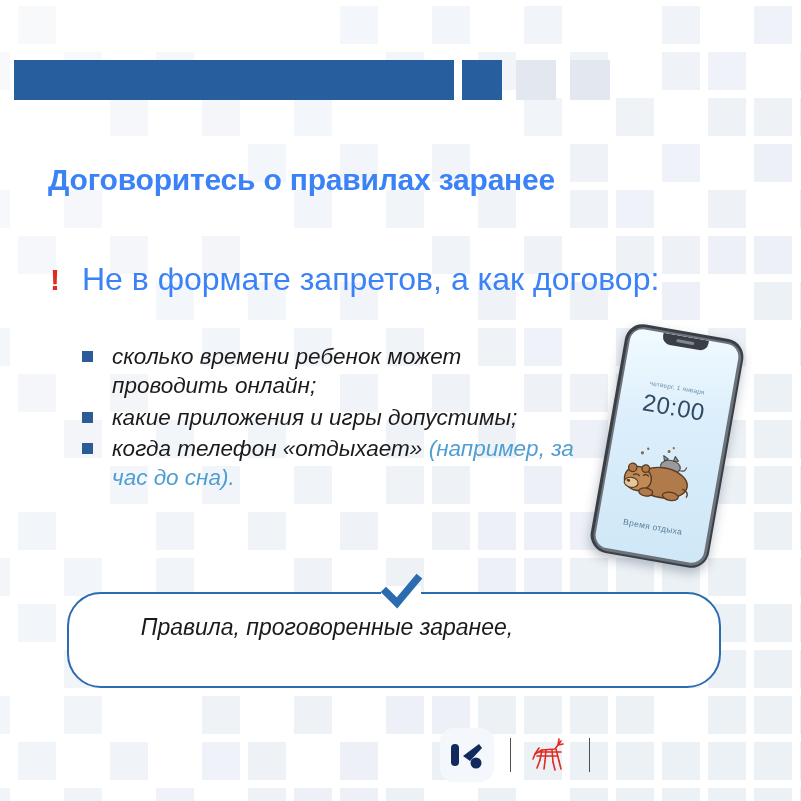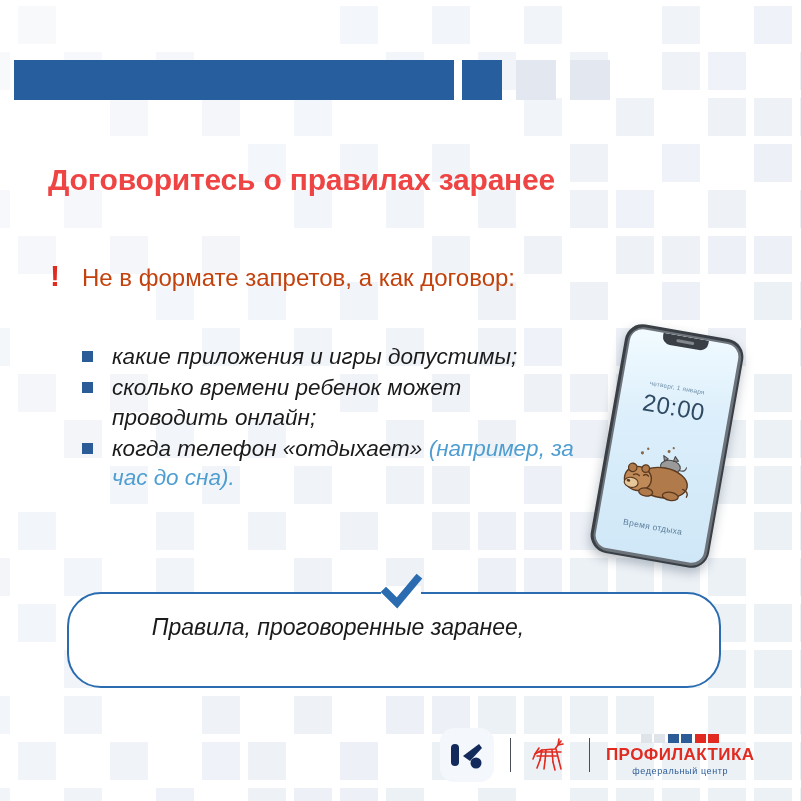--- a/index.html
+++ b/index.html
@@ -64,21 +64,21 @@
   .header-sq.blue { background: #275e9e; }
   .header-sq.grey { background: #e3e8f0; }
 
   
   .title {
     position: absolute;
     left: 48px;
     top: 163px;
     font-size: 30px;
     font-weight: bold;
-    color: #ef4444;
+    color: #3b82f6;
     letter-spacing: -0.2px;
     white-space: nowrap;
     z-index: 3;
   }
 
   
   .subtitle-row {
     position: absolute;
     left: 50px;
     top: 261px;
@@ -87,22 +87,22 @@
     z-index: 3;
   }
   .excl {
     font-size: 30px;
     font-weight: bold;
     color: #e02b20;
     margin-right: 22px;
     line-height: 1;
   }
   .subtitle-text {
-    font-size: 24px;
-    color: #c2410c;
+    font-size: 32px;
+    color: #3b82f6;
     white-space: nowrap;
   }
 
   
   .bullets {
     position: absolute;
     left: 82px;
     top: 342px;
     width: 500px;
     z-index: 3;
@@ -235,21 +235,21 @@
     position: absolute;
     left: 50%;
     transform: translateX(-50%);
     top: 572px;
     width: 52px;
     height: 40px;
     z-index: 5;
   }
   .callout-text {
     position: absolute;
-    left: 67px;
+    left: 56px;
     top: 612px;
     width: 542px;
     text-align: center;
     z-index: 4;
   }
   .callout-line1 {
     font-size: 23px;
     font-style: italic;
     color: #1b1b1b;
     line-height: 1.32;
@@ -520,27 +520,27 @@
 
   <div class="subtitle-row">
     <span class="excl">!</span>
     <span class="subtitle-text">Не в формате запретов, а как договор:</span>
   </div>
 
   <div class="bullets">
     <div class="bullet-item">
       <span class="bullet-marker"></span>
       <span class="bullet-text">
-        <span>какие приложения и игры допустимы;</span><span class="bullet-note"></span>
+        <span>сколько времени ребенок может проводить онлайн;</span><span class="bullet-note"></span>
       </span>
     </div>
     <div class="bullet-item">
       <span class="bullet-marker"></span>
       <span class="bullet-text">
-        <span>сколько времени ребенок может проводить онлайн;</span><span class="bullet-note"></span>
+        <span>какие приложения и игры допустимы;</span><span class="bullet-note"></span>
       </span>
     </div>
     <div class="bullet-item">
       <span class="bullet-marker"></span>
       <span class="bullet-text">
         <span>когда телефон «отдыхает» </span><span class="bullet-note">(например, за час до сна).</span>
       </span>
     </div>
   </div>
 
@@ -616,27 +616,15 @@
           <path d="M7 20 L11 14 M7 20 L5 25"></path>
           <path d="M11 18 L33 18"></path>
           <path d="M9 22 L29 22"></path>
           <path d="M12 26 L9 34 M17 27 L16 35 M25 28 L27 36 M31 27 L33 35"></path>
         </g>
       </svg>
     </div>
 
     <div class="footer-div"></div>
 
-    <div class="logo-prof">
-      <div class="prof-squares" id="profSquares">
-          <i style="background: rgb(223, 228, 234);"></i>
-          <i style="background: rgb(223, 228, 234);"></i>
-          <i style="background: rgb(43, 92, 151);"></i>
-          <i style="background: rgb(43, 92, 151);"></i>
-          <i style="background: rgb(225, 43, 32);"></i>
-          <i style="background: rgb(225, 43, 32);"></i>
-        </div>
-      <div class="prof-name">ПРОФИЛАКТИКА</div>
-      <div class="prof-sub">федеральный центр</div>
-    </div>
   </div>
 
 </div>
 
 </body></html>

